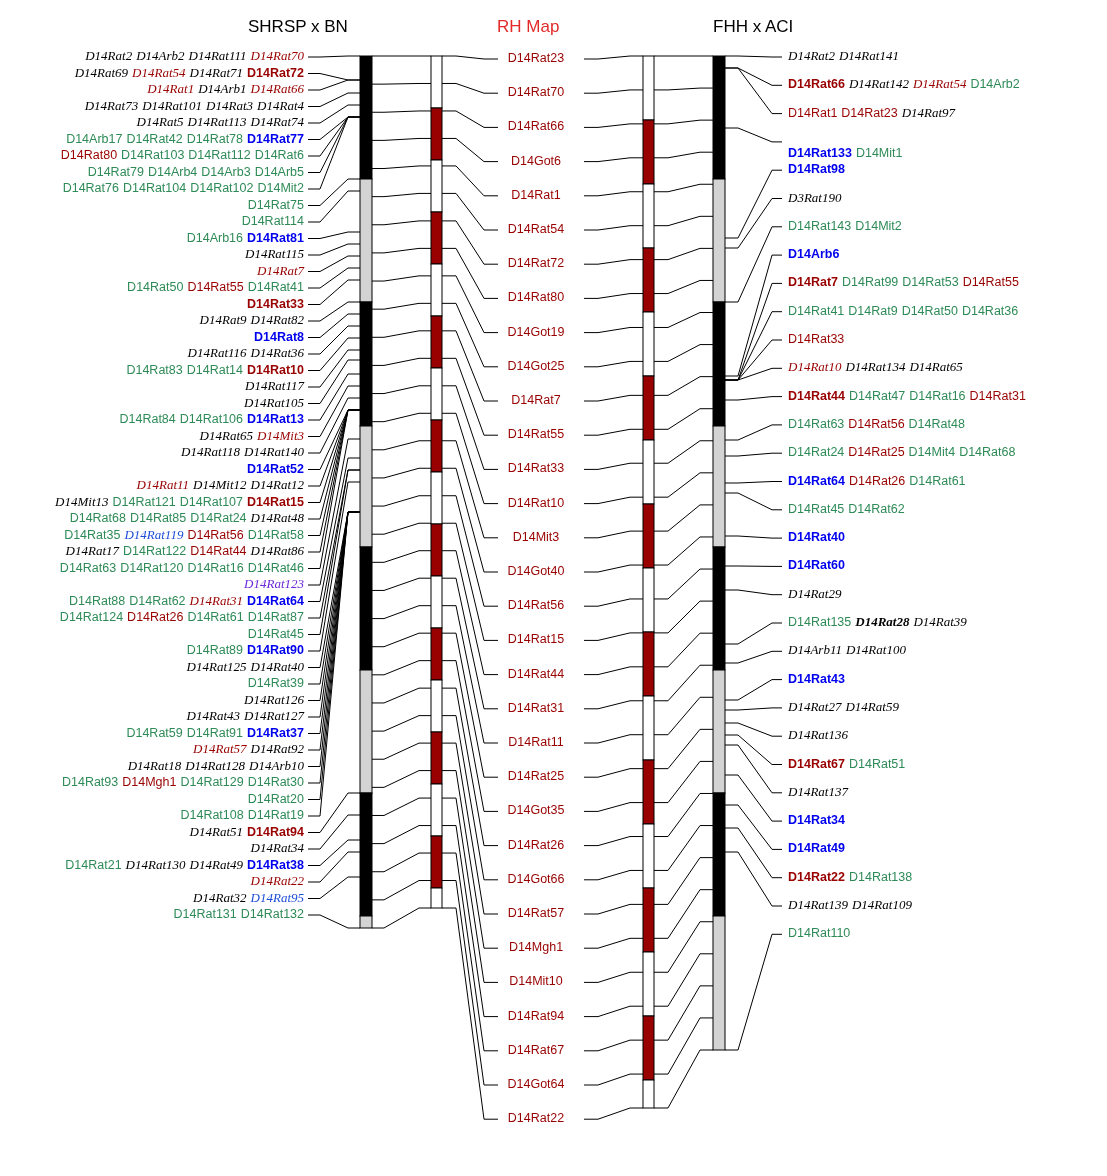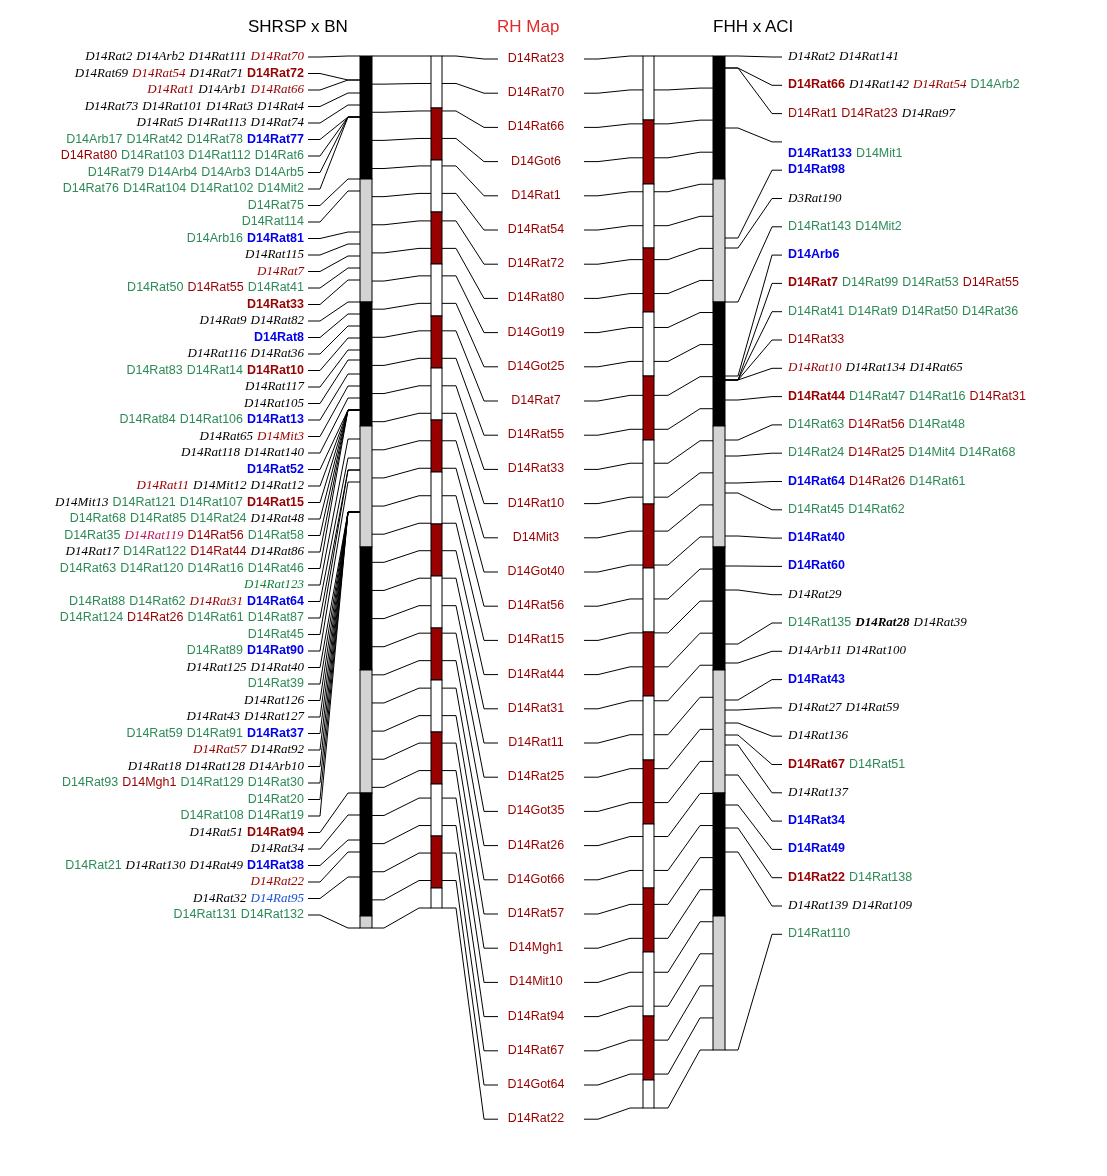--- a/index.html
+++ b/index.html
@@ -739,24 +739,24 @@
       <div class="lbl left" style="top: 362.5px; right: 803px;"><span class="m plain" style="color: rgb(46, 139, 87);">D14Rat83</span><span class="m plain" style="color: rgb(46, 139, 87);">D14Rat14</span><span class="m bold" style="color: rgb(153, 0, 0);">D14Rat10</span></div>
       <div class="lbl left" style="top: 379px; right: 803px;"><span class="m italic" style="color: rgb(0, 0, 0);">D14Rat117</span></div>
       <div class="lbl left" style="top: 395.5px; right: 803px;"><span class="m italic" style="color: rgb(0, 0, 0);">D14Rat105</span></div>
       <div class="lbl left" style="top: 412px; right: 803px;"><span class="m plain" style="color: rgb(46, 139, 87);">D14Rat84</span><span class="m plain" style="color: rgb(46, 139, 87);">D14Rat106</span><span class="m bold" style="color: rgb(0, 0, 238);">D14Rat13</span></div>
       <div class="lbl left" style="top: 428.5px; right: 803px;"><span class="m italic" style="color: rgb(0, 0, 0);">D14Rat65</span><span class="m italic" style="color: rgb(153, 0, 0);">D14Mit3</span></div>
       <div class="lbl left" style="top: 445px; right: 803px;"><span class="m italic" style="color: rgb(0, 0, 0);">D14Rat118</span><span class="m italic" style="color: rgb(0, 0, 0);">D14Rat140</span></div>
       <div class="lbl left" style="top: 461.5px; right: 803px;"><span class="m bold" style="color: rgb(0, 0, 238);">D14Rat52</span></div>
       <div class="lbl left" style="top: 478px; right: 803px;"><span class="m italic" style="color: rgb(153, 0, 0);">D14Rat11</span><span class="m italic" style="color: rgb(0, 0, 0);">D14Mit12</span><span class="m italic" style="color: rgb(0, 0, 0);">D14Rat12</span></div>
       <div class="lbl left" style="top: 494.5px; right: 803px;"><span class="m italic" style="color: rgb(0, 0, 0);">D14Mit13</span><span class="m plain" style="color: rgb(46, 139, 87);">D14Rat121</span><span class="m plain" style="color: rgb(46, 139, 87);">D14Rat107</span><span class="m bold" style="color: rgb(153, 0, 0);">D14Rat15</span></div>
       <div class="lbl left" style="top: 511px; right: 803px;"><span class="m plain" style="color: rgb(46, 139, 87);">D14Rat68</span><span class="m plain" style="color: rgb(46, 139, 87);">D14Rat85</span><span class="m plain" style="color: rgb(46, 139, 87);">D14Rat24</span><span class="m italic" style="color: rgb(0, 0, 0);">D14Rat48</span></div>
-      <div class="lbl left" style="top: 527.5px; right: 803px;"><span class="m plain" style="color: rgb(46, 139, 87);">D14Rat35</span><span class="m italic" style="color: #be185d;">D14Rat119</span><span class="m plain" style="color: rgb(153, 0, 0);">D14Rat56</span><span class="m plain" style="color: rgb(46, 139, 87);">D14Rat58</span></div>
+      <div class="lbl left" style="top: 527.5px; right: 803px;"><span class="m plain" style="color: rgb(46, 139, 87);">D14Rat35</span><span class="m italic" style="color: #1d4ed8;">D14Rat119</span><span class="m plain" style="color: rgb(153, 0, 0);">D14Rat56</span><span class="m plain" style="color: rgb(46, 139, 87);">D14Rat58</span></div>
       <div class="lbl left" style="top: 544px; right: 803px;"><span class="m italic" style="color: rgb(0, 0, 0);">D14Rat17</span><span class="m plain" style="color: rgb(46, 139, 87);">D14Rat122</span><span class="m plain" style="color: rgb(153, 0, 0);">D14Rat44</span><span class="m italic" style="color: rgb(0, 0, 0);">D14Rat86</span></div>
       <div class="lbl left" style="top: 560.5px; right: 803px;"><span class="m plain" style="color: rgb(46, 139, 87);">D14Rat63</span><span class="m plain" style="color: rgb(46, 139, 87);">D14Rat120</span><span class="m plain" style="color: rgb(46, 139, 87);">D14Rat16</span><span class="m plain" style="color: rgb(46, 139, 87);">D14Rat46</span></div>
-      <div class="lbl left" style="top: 577px; right: 803px;"><span class="m italic" style="color: #15803d; margin-top: 24px;">D14Rat123</span></div>
+      <div class="lbl left" style="top: 577px; right: 803px;"><span class="m italic" style="color: #6d28d9; margin-top: 24px;">D14Rat123</span></div>
       <div class="lbl left" style="top: 593.5px; right: 803px;"><span class="m plain" style="color: rgb(46, 139, 87);">D14Rat88</span><span class="m plain" style="color: rgb(46, 139, 87);">D14Rat62</span><span class="m italic" style="color: rgb(153, 0, 0);">D14Rat31</span><span class="m bold" style="color: rgb(0, 0, 238);">D14Rat64</span></div>
       <div class="lbl left" style="top: 610px; right: 803px;"><span class="m plain" style="color: rgb(46, 139, 87);">D14Rat124</span><span class="m plain" style="color: rgb(153, 0, 0);">D14Rat26</span><span class="m plain" style="color: rgb(46, 139, 87);">D14Rat61</span><span class="m plain" style="color: rgb(46, 139, 87);">D14Rat87</span></div>
       <div class="lbl left" style="top: 626.5px; right: 803px;"><span class="m plain" style="color: rgb(46, 139, 87);">D14Rat45</span></div>
       <div class="lbl left" style="top: 643px; right: 803px;"><span class="m plain" style="color: rgb(46, 139, 87);">D14Rat89</span><span class="m bold" style="color: rgb(0, 0, 238);">D14Rat90</span></div>
       <div class="lbl left" style="top: 659.5px; right: 803px;"><span class="m italic" style="color: rgb(0, 0, 0);">D14Rat125</span><span class="m italic" style="color: rgb(0, 0, 0);">D14Rat40</span></div>
       <div class="lbl left" style="top: 676px; right: 803px;"><span class="m plain" style="color: rgb(46, 139, 87);">D14Rat39</span></div>
       <div class="lbl left" style="top: 692.5px; right: 803px;"><span class="m italic" style="color: rgb(0, 0, 0);">D14Rat126</span></div>
       <div class="lbl left" style="top: 709px; right: 803px;"><span class="m italic" style="color: rgb(0, 0, 0);">D14Rat43</span><span class="m italic" style="color: rgb(0, 0, 0);">D14Rat127</span></div>
       <div class="lbl left" style="top: 725.5px; right: 803px;"><span class="m plain" style="color: rgb(46, 139, 87);">D14Rat59</span><span class="m plain" style="color: rgb(46, 139, 87);">D14Rat91</span><span class="m bold" style="color: rgb(0, 0, 238);">D14Rat37</span></div>
       <div class="lbl left" style="top: 742px; right: 803px;"><span class="m italic" style="color: rgb(153, 0, 0);">D14Rat57</span><span class="m italic" style="color: rgb(0, 0, 0);">D14Rat92</span></div>

